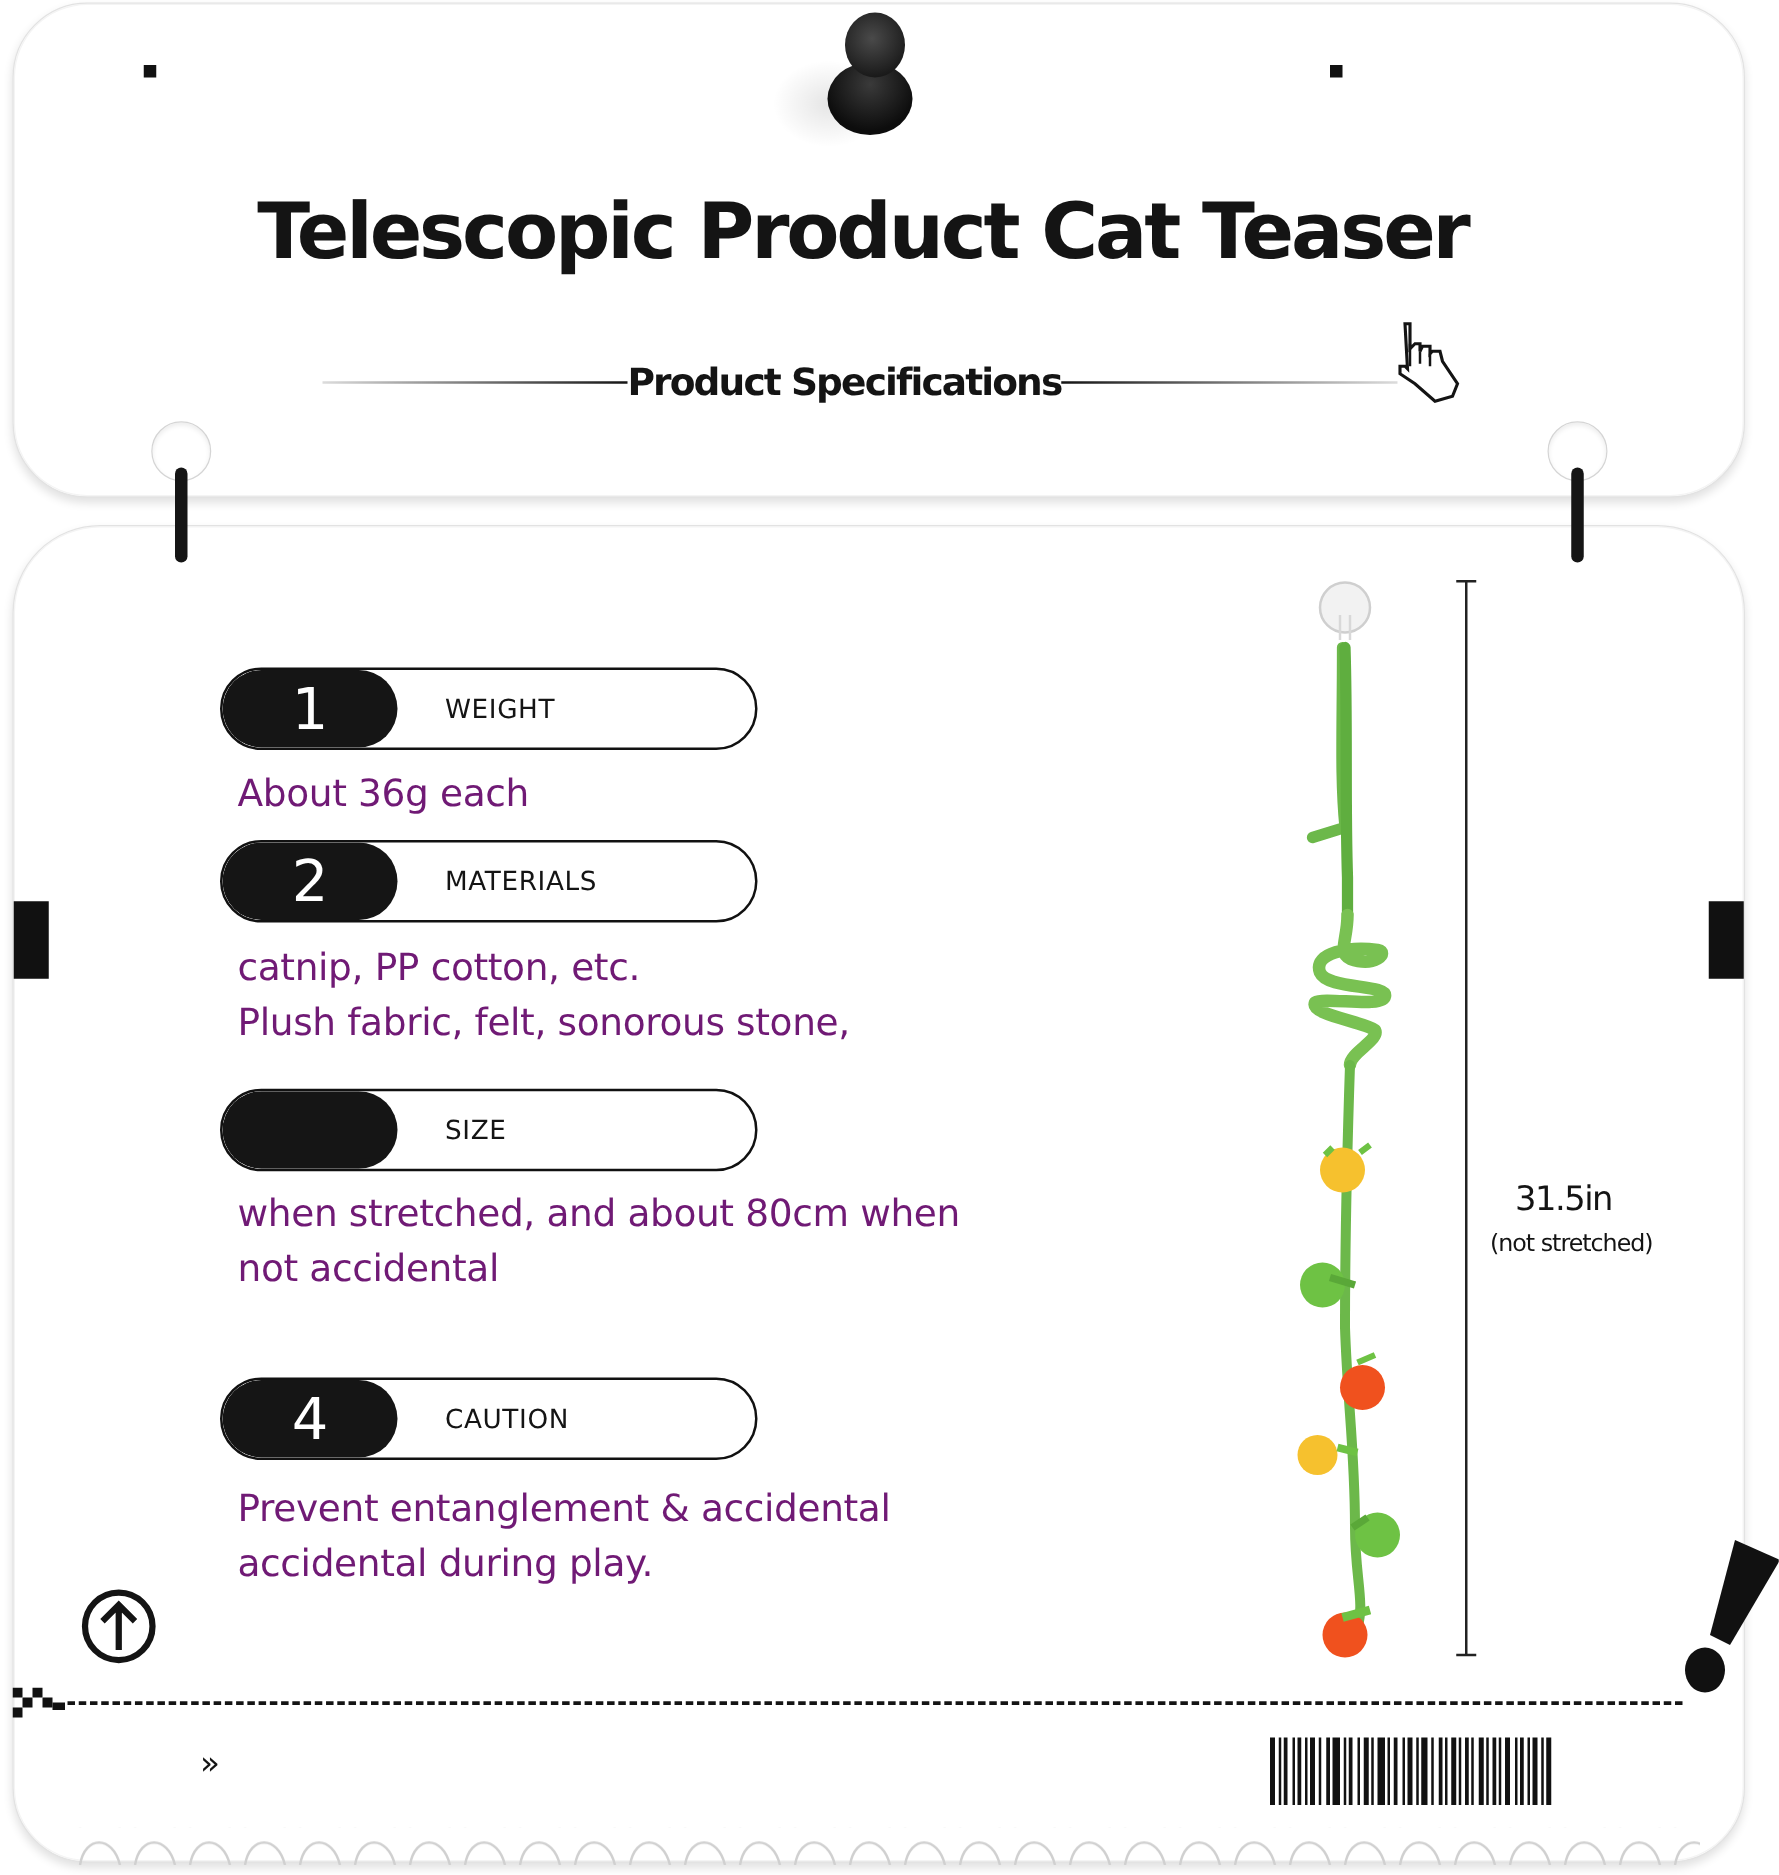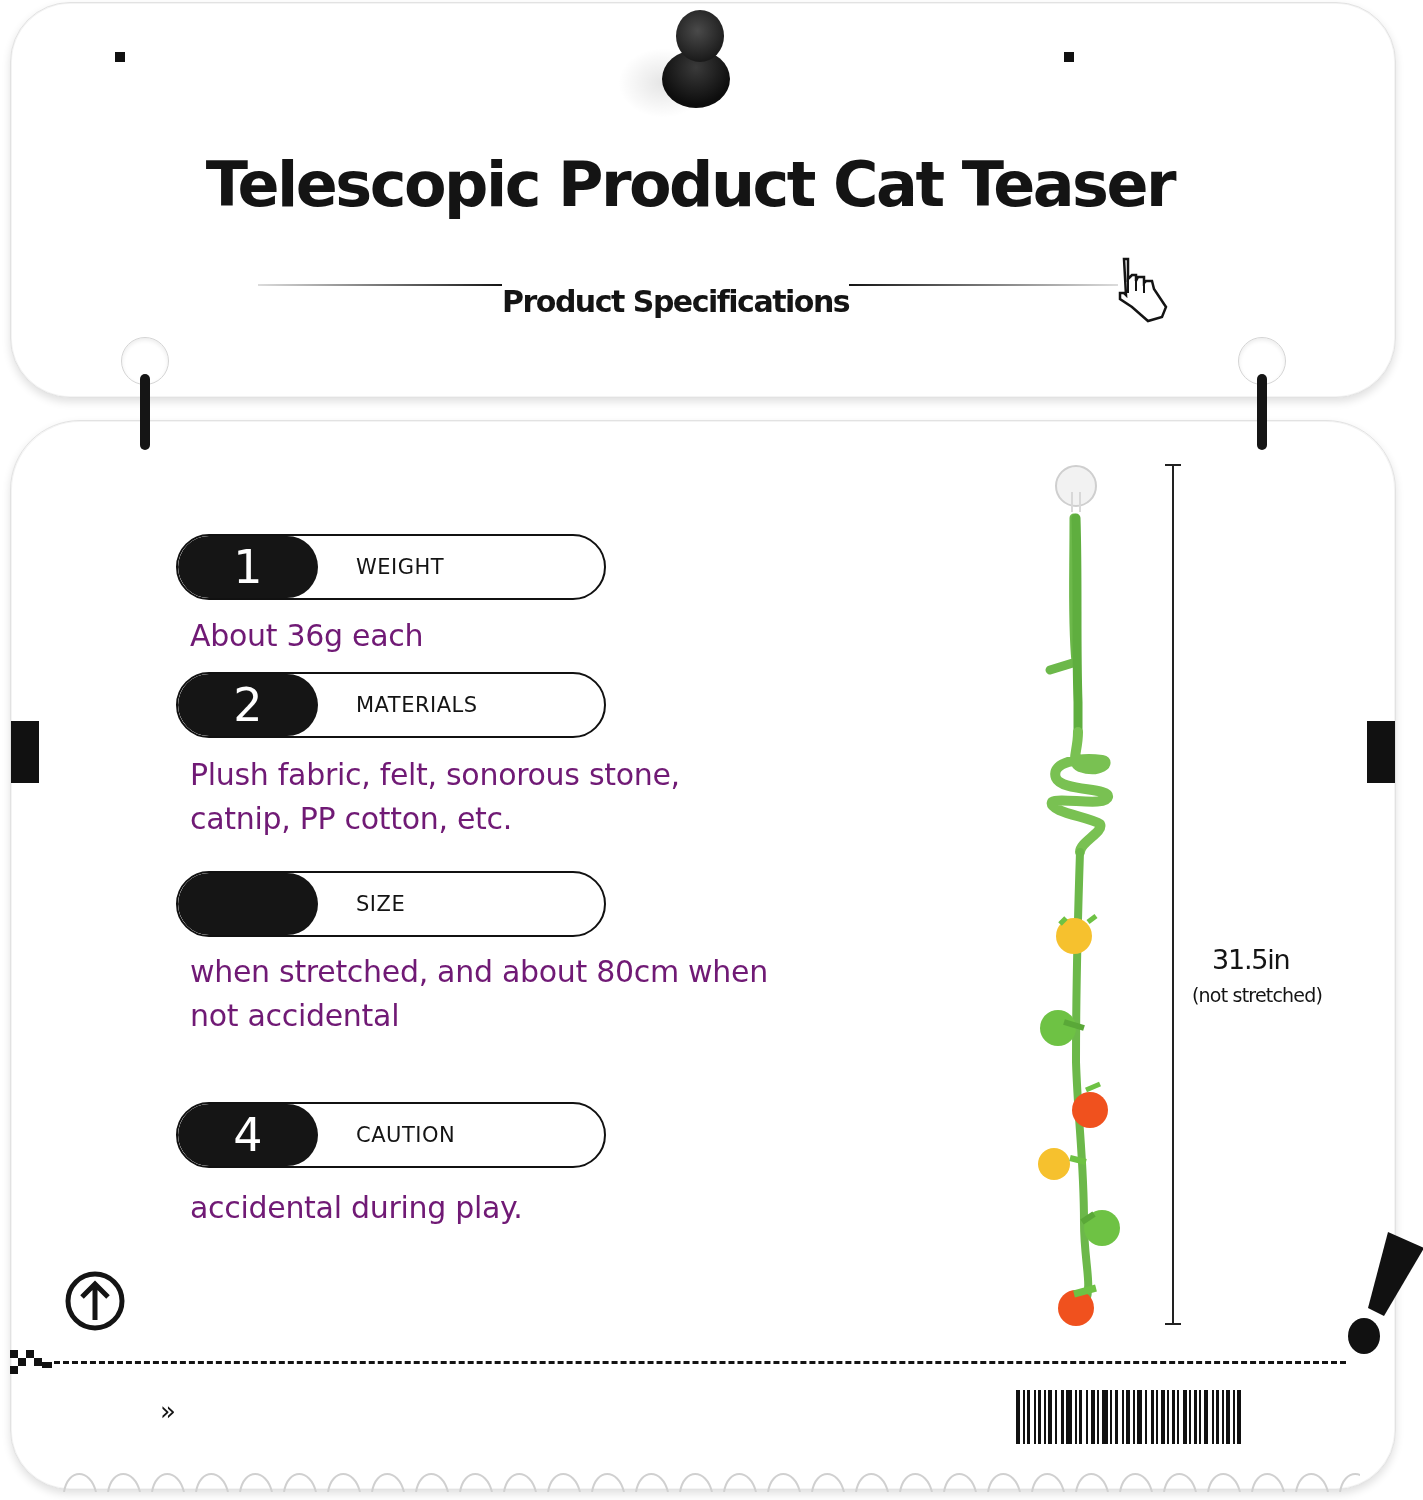--- a/index.html
+++ b/index.html
@@ -20,21 +20,21 @@
   .pin .shadow { position: absolute; left: -44px; top: 38px; width: 90px; height: 70px; border-radius: 50%;
     background: radial-gradient(ellipse at center, rgba(0,0,0,0.10), rgba(0,0,0,0) 70%); }
   .pin .base { position: absolute; left: 0px; top: 40px; width: 68px; height: 58px; border-radius: 50%;
     background: radial-gradient(circle at 50% 30%, #3a3a3a, #0d0d0d 70%); }
   .pin .head { position: absolute; left: 14px; top: 0px; width: 48px; height: 52px; border-radius: 50%;
     background: radial-gradient(circle at 45% 40%, #4a4a4a, #1a1a1a 75%); }
 
   .title { position: absolute; left: 0; top: 148px; width: 1380px; text-align: center;
     font-family: "DejaVu Sans", sans-serif; font-weight: bold; font-size: 62px; letter-spacing: -2.5px; color: #141414; }
 
-  .subtitle-row { position: absolute; left: 258px; top: 284px; width: 860px; height: 44px; display: flex; }
+  .subtitle-row { position: absolute; left: 258px; top: 284px; width: 860px; height: 44px; display: flex; align-items: center; }
   .subtitle-row .line-left { flex: 0 0 244px; height: 2px; background: linear-gradient(to right, rgba(20,20,20,0.15), #141414); }
   .subtitle-row .line-right { flex: 1; height: 2px; background: linear-gradient(to right, #141414, rgba(20,20,20,0.15)); }
   .subtitle { font-family: "DejaVu Sans", sans-serif; font-weight: bold; font-size: 30px; letter-spacing: -1.5px; color: #141414; white-space: nowrap; }
 
   .hand-cursor { position: absolute; left: 1114px; top: 255px; width: 64px; height: 68px; }
 
   .ring-hole { position: absolute; width: 48px; height: 48px; border-radius: 50%; background: #fff;
     border: 1.5px solid #d5d5d5; box-shadow: inset 0 2px 4px rgba(0,0,0,0.08); }
   .ring { position: absolute; width: 10px; height: 76px; border-radius: 5px; background: #151515; }
 
@@ -121,38 +121,39 @@
 </div>
 <div class="spec-desc" style="top:614px;">
   <div>About 36g each</div>
 </div>
 
 <div class="spec-pill" style="top:672px;">
   <div class="num">2</div>
   <div class="label">MATERIALS</div>
 </div>
 <div class="spec-desc" style="top:753px;">
+  <div>catnip, PP cotton, etc.</div>
   <div>Plush fabric, felt, sonorous stone,</div>
-  <div>catnip, PP cotton, etc.</div>
 </div>
 
 <div class="spec-pill" style="top:871px;">
   <div class="num"></div>
   <div class="label">SIZE</div>
 </div>
 <div class="spec-desc" style="top:950px;">
   <div>when stretched, and about 80cm when</div>
   <div>not accidental</div>
 </div>
 
 <div class="spec-pill" style="top:1102px;">
   <div class="num">4</div>
   <div class="label">CAUTION</div>
 </div>
 <div class="spec-desc" style="top:1186px;">
+  <div>Prevent entanglement &amp; accidental</div>
   <div>accidental during play.</div>
 </div>
 
 <svg class="plant" viewBox="0 0 120 870">
 
   <circle cx="46" cy="24" r="20" fill="#f2f2f2" stroke="#cfcfcf" stroke-width="2"></circle>
   <path d="M42 30 L42 50 M50 30 L50 50" stroke="#d8d8d8" stroke-width="2"></path>
 
   <path d="M44 56 C44 120 42 160 46 200 L20 208" stroke="#6cb84a" stroke-width="9" fill="none" stroke-linecap="round"></path>
   <path d="M46 56 C48 120 46 180 48 240 L48 270" stroke="#5fae3f" stroke-width="9" fill="none" stroke-linecap="round"></path>

